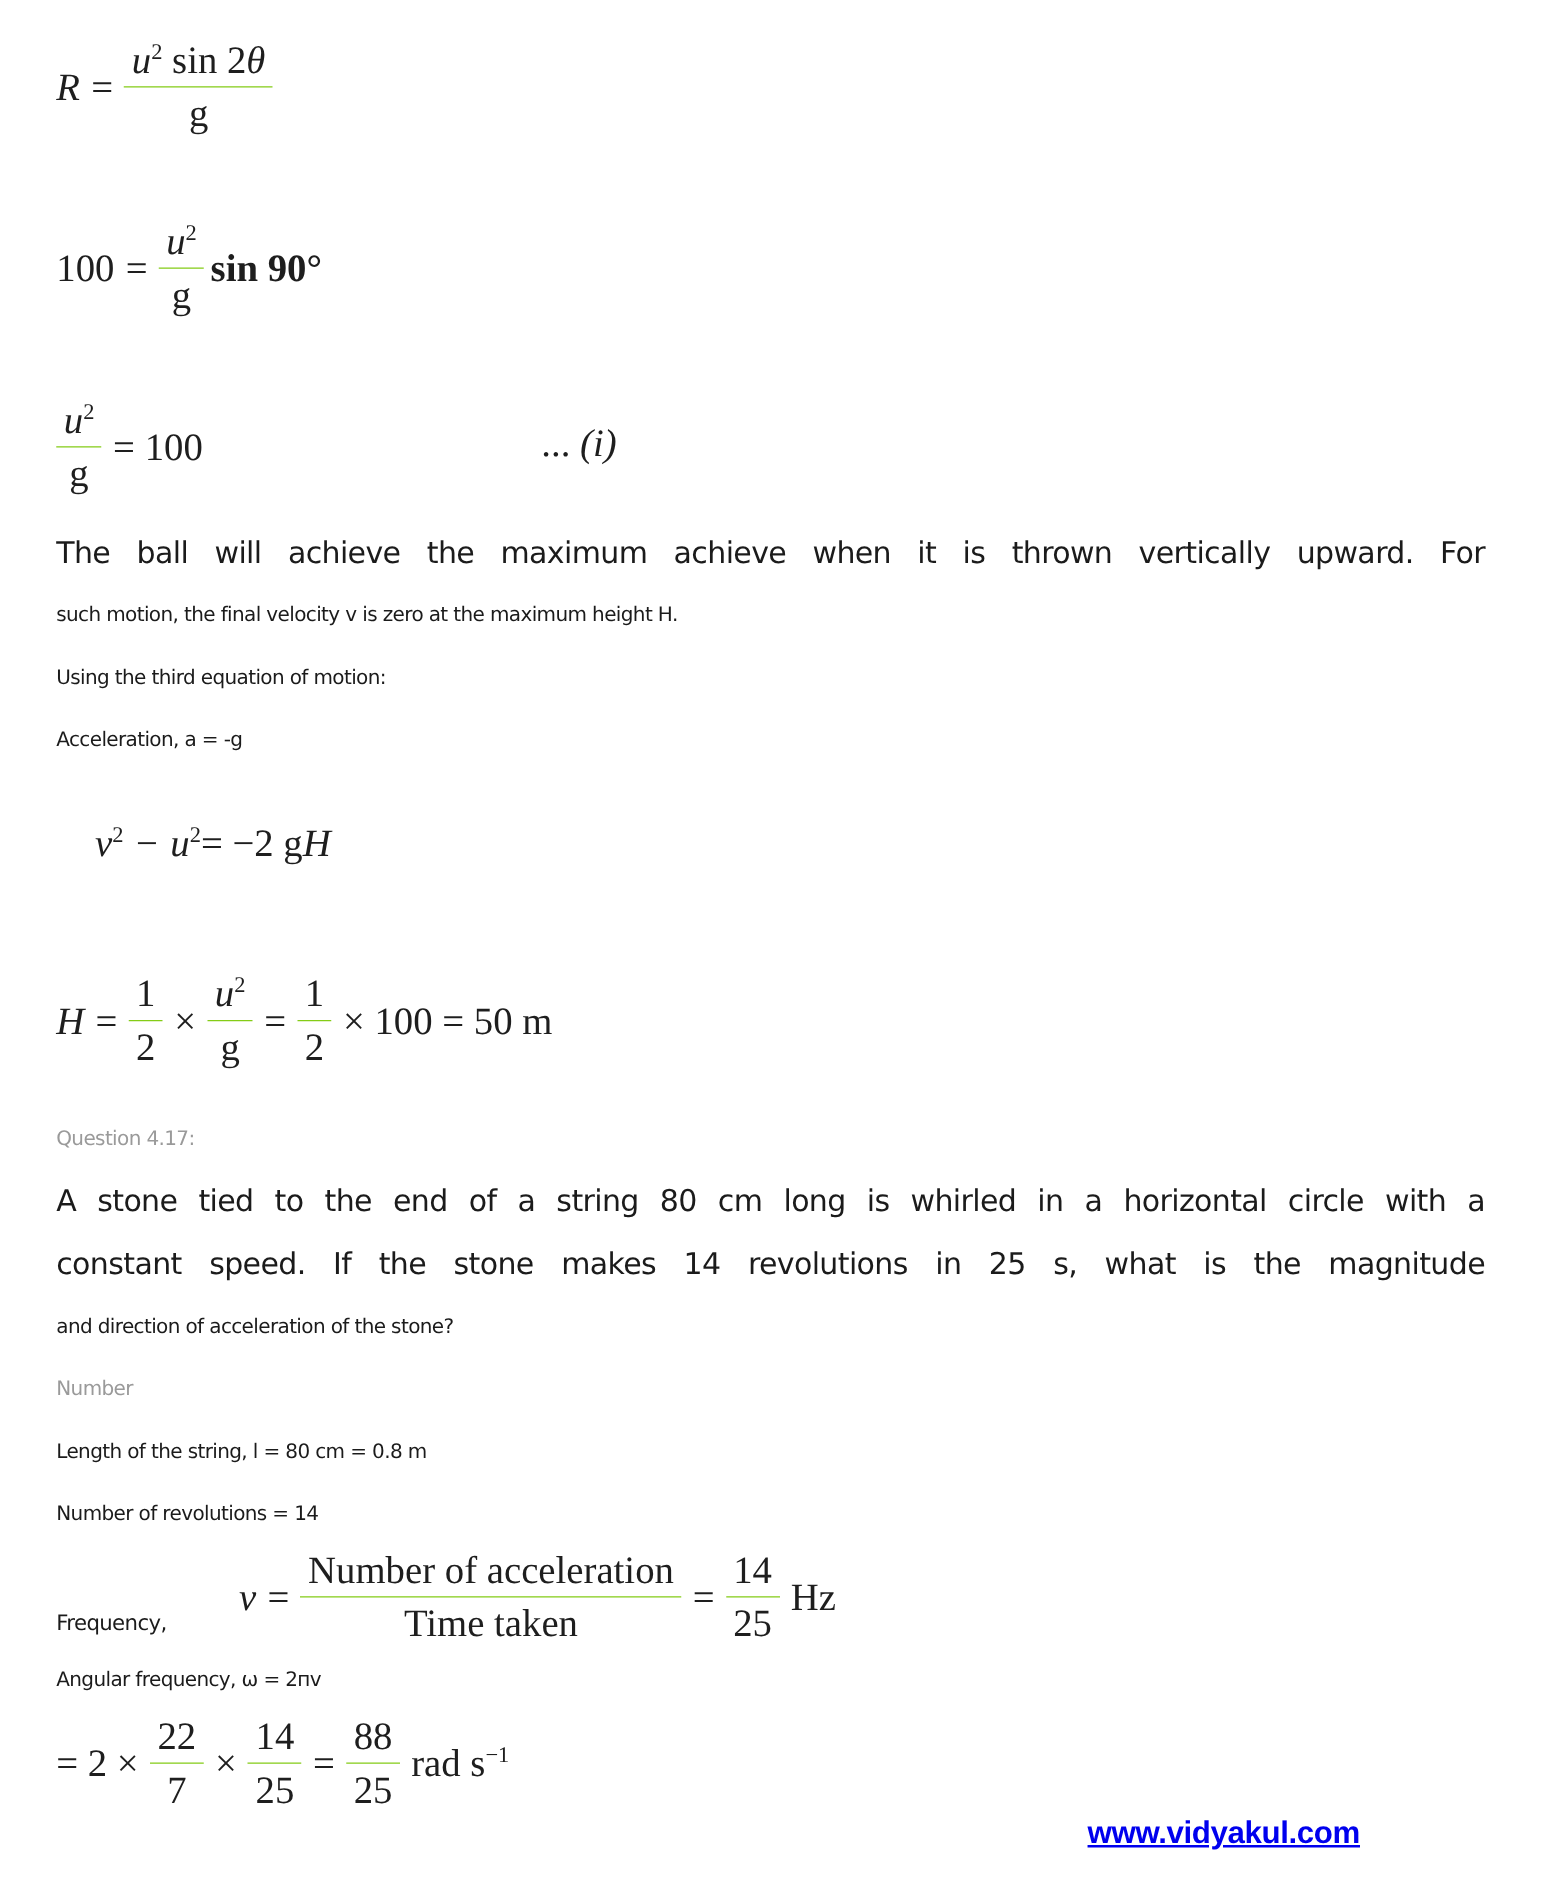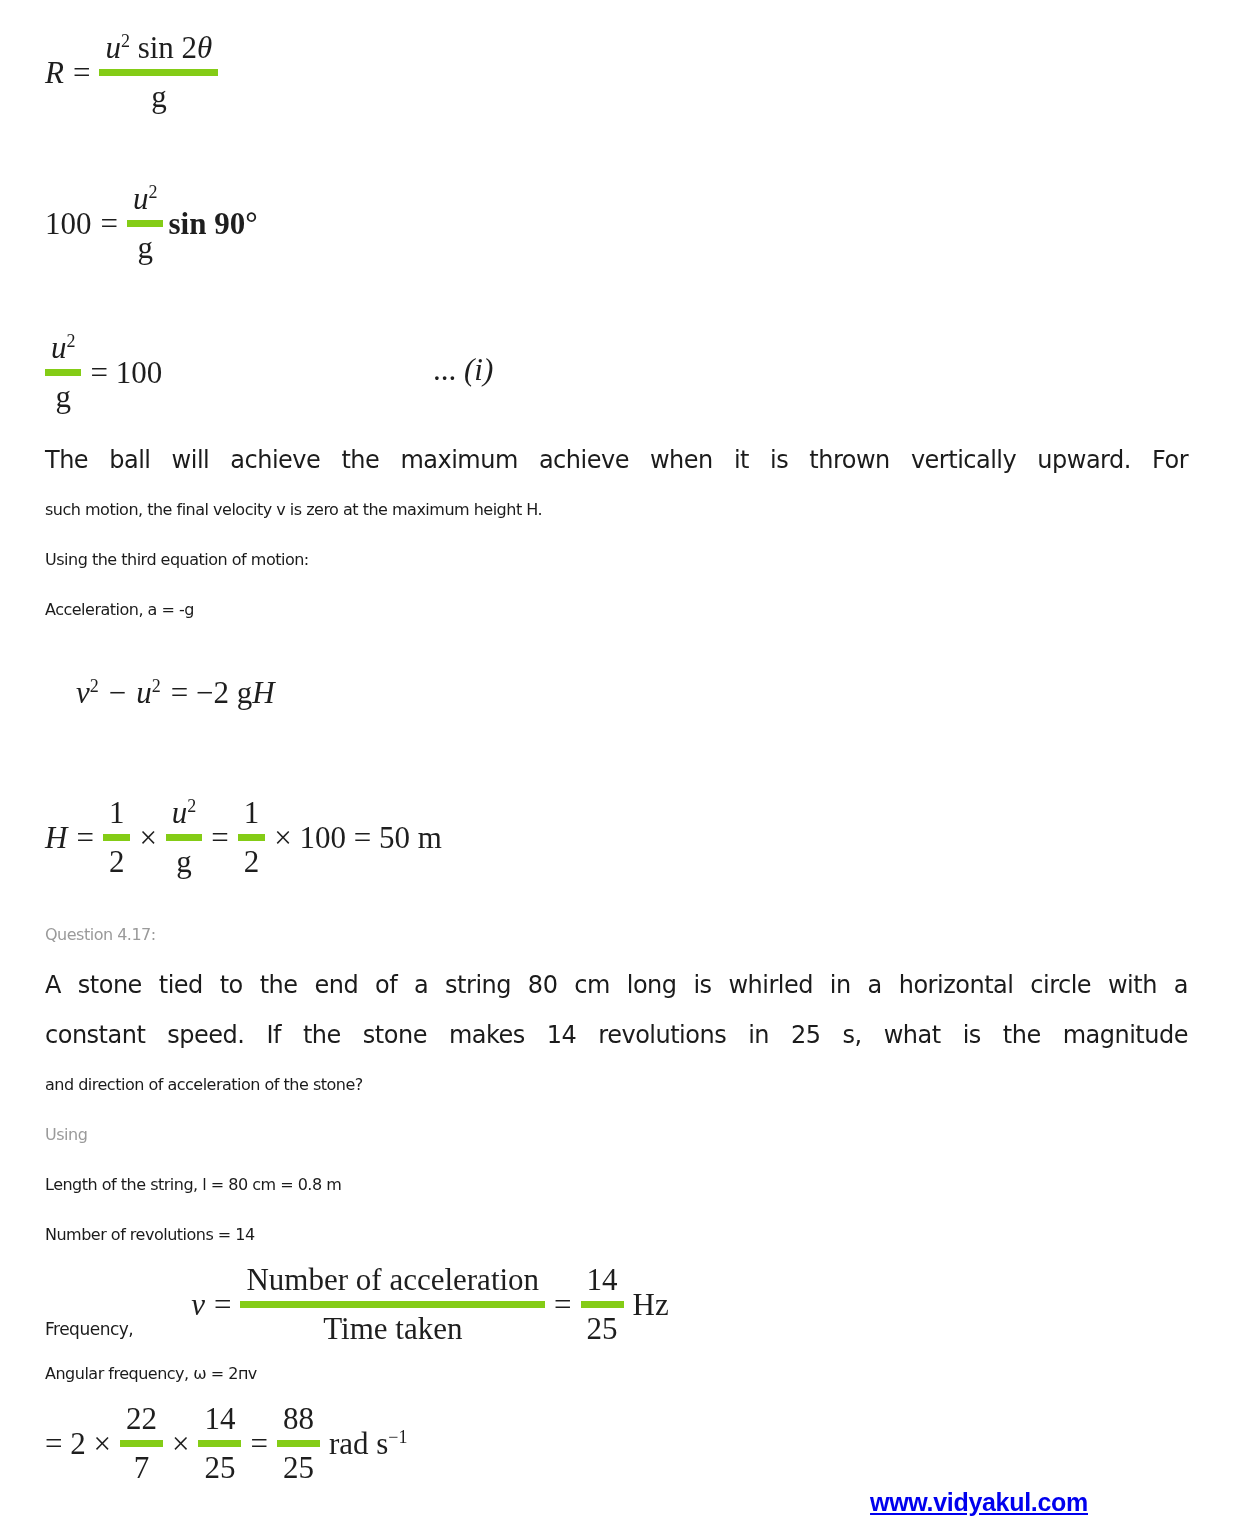--- a/index.html
+++ b/index.html
@@ -17,30 +17,30 @@
     font-size:31px;
     color:#1e1e1e;
     display:flex;
     align-items:center;
     gap:9px;
     white-space:pre;
   }
   .eq .it { font-style:italic; }
   sup.s { font-size:.58em; line-height:0; vertical-align:.62em; }
   .frac { display:inline-flex; flex-direction:column; text-align:center; }
-  .frac .num { display:block; padding:0 6px 3px; border-bottom:7px solid #84cc16; white-space:pre; }
+  .frac .num { display:block; padding:0 6px 3px; border-bottom:1px solid #84cc16; white-space:pre; }
   .frac .den { display:block; padding-top:3px; white-space:pre; }
 
   #eq-range   { margin-bottom:66px; }
   #eq-hundred { margin-bottom:64px; }
   #eq-u2g     { margin-bottom:20px; position:relative; }
   #eq-u2g .note { position:absolute; left:388px; top:50%; transform:translateY(-58%); white-space:pre; }
   #eq-third   { margin-top:4px; display:block; }
   #eq-third .sp { margin:0 10px; }
-  #eq-third .sp-l { margin-left:10px; }
+  #eq-third .sp-l { }
   #eq-height  { margin-top:48px; }
   #eq-angular { margin-top:2px; margin-bottom:0; }
 
   
   .tl {
     height:50px; line-height:50px;
     font-size:16px; letter-spacing:-0.5px;
     white-space:pre;
   }
   .just {
@@ -129,21 +129,21 @@
       <span class="den">2</span>
     </span>
     <span>× 100 = 50 m</span>
   </div>
 
   <div id="textblock-2">
     <div class="tl muted">Question 4.17:</div>
     <div class="just">A stone tied to the end of a string 80 cm long is whirled in a horizontal circle with a</div>
     <div class="just">constant speed. If the stone makes 14 revolutions in 25 s, what is the magnitude</div>
     <div class="tl">and direction of acceleration of the stone?</div>
-    <div class="tl muted">Using</div>
+    <div class="tl muted">Number</div>
     <div class="tl">Length of the string, l = 80 cm = 0.8 m</div>
     <div class="tl">Number of revolutions = 14</div>
   </div>
 
   <div class="freq-row">
     <span class="freq-label">Frequency,</span>
     <span class="eq">
       <span class="it">ν</span>
       <span>=</span>
       <span class="frac">

